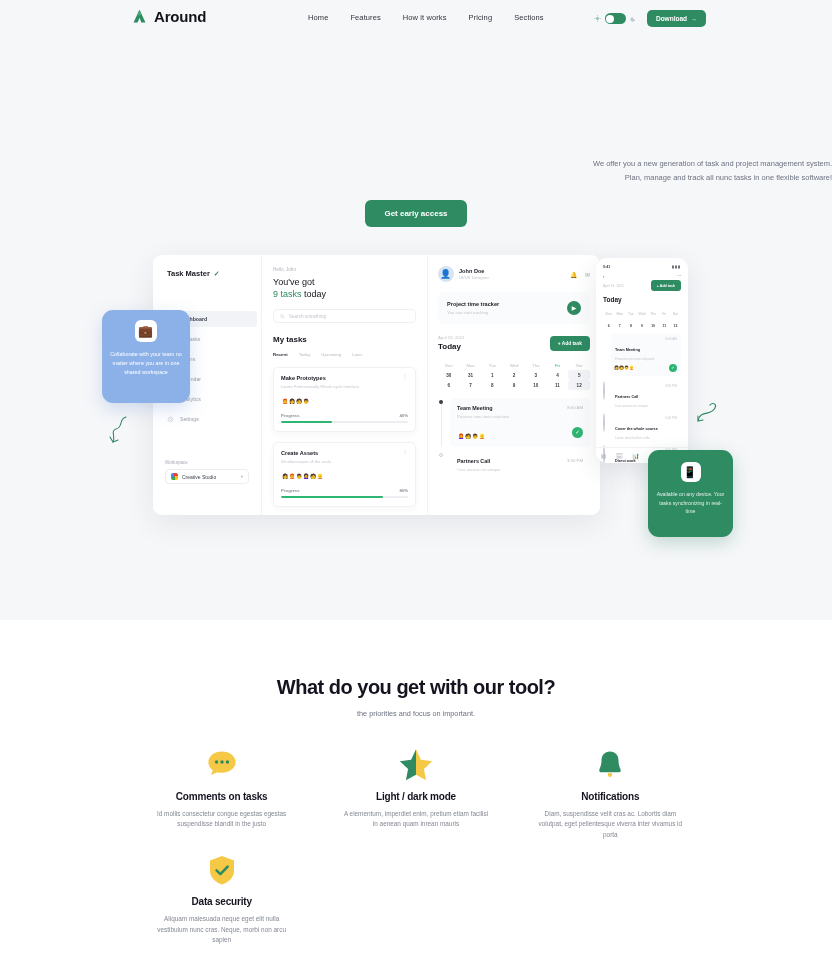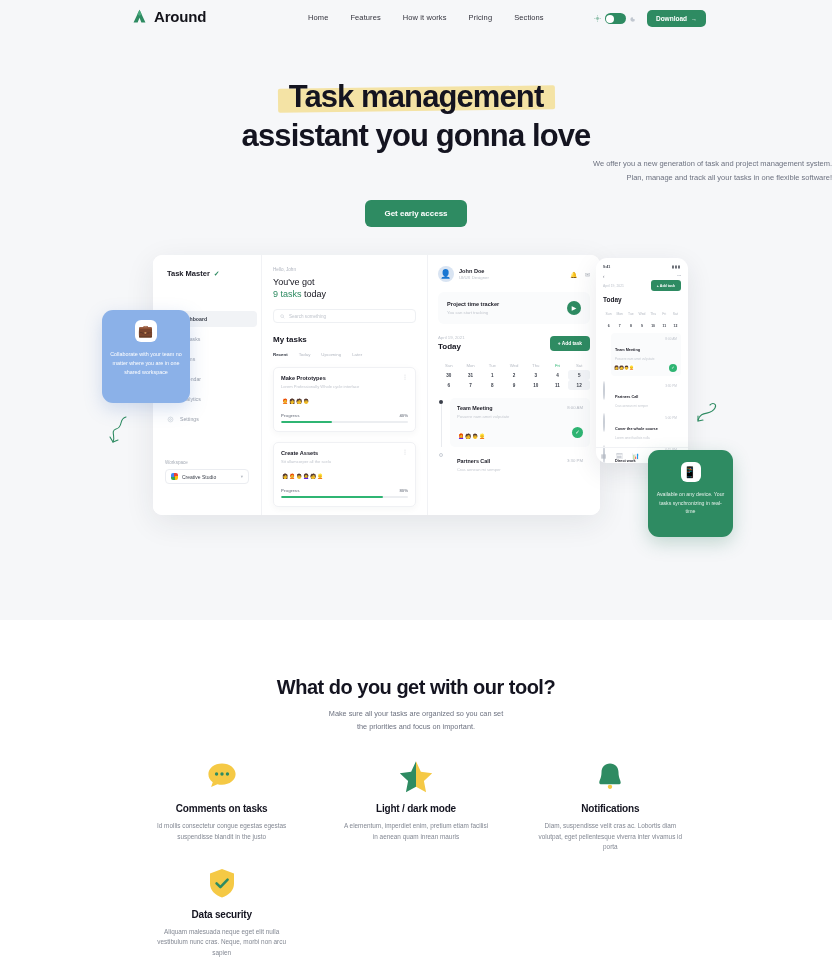--- a/index.html
+++ b/index.html
@@ -282,28 +282,24 @@
             <path d="M8.6 7.6A4 4 0 0 1 4.4 3.4a4 4 0 1 0 4.2 4.2z" fill="#8d99a8"></path>
           </svg>
         </div>
         <button class="btn-download">
           <span>Download</span>
           <span class="arr">→</span>
         </button>
       </div>
     </nav>
 
-    <div class="headline">
-      <div><span class="h-line1">Task management</span></div>
-      <div class="h-line2">assistant you gonna love</div>
-    </div>
 
     <div class="sub">
       <div>We offer you a new generation of task and project management system.</div>
-      <div>Plan, manage and track all your tasks in one flexible software!</div>
+      <div>Plan, manage and track all nunc tasks in one flexible software!</div>
     </div>
 
     <div class="cta-wrap">
       <button class="btn-cta">Get early access</button>
     </div>
 
     <div class="mock">
 
       <div class="mock-shell">
 
@@ -628,21 +624,20 @@
       <svg class="squiggle-r" width="28" height="26" viewBox="0 0 28 26">
         <path d="M3 20 C6 10, 16 16, 20 8 C22 4, 18 2, 15 5" fill="none" stroke="#2e8b62" stroke-width="1.1" stroke-linecap="round"></path>
         <path d="M8 20 L3 21 L3 16" fill="none" stroke="#2e8b62" stroke-width="1.1" stroke-linecap="round"></path>
       </svg>
     </div>
   </section>
 
   <section class="features">
     <h2 class="f-title">What do you get with our tool?</h2>
     <div class="f-sub">
-      <div>Make sure all your tasks are organized so you can set</div>
       <div>the priorities and focus on important.</div>
     </div>
 
     <div class="f-grid">
 
       <div class="f-item">
         <div class="f-ico">
           <svg width="34" height="34" viewBox="0 0 40 40">
             <path d="M20 4c9 0 16 5.6 16 12.6 0 7-7 12.6-16 12.6-1.9 0-3.7-.25-5.4-.7l-7.4 3.4 1.9-5.7C5.6 23.9 4 20.5 4 16.6 4 9.6 11 4 20 4z" fill="#f5c945"></path>
             <circle cx="13.6" cy="16.4" r="2" fill="#2e8b62"></circle>

